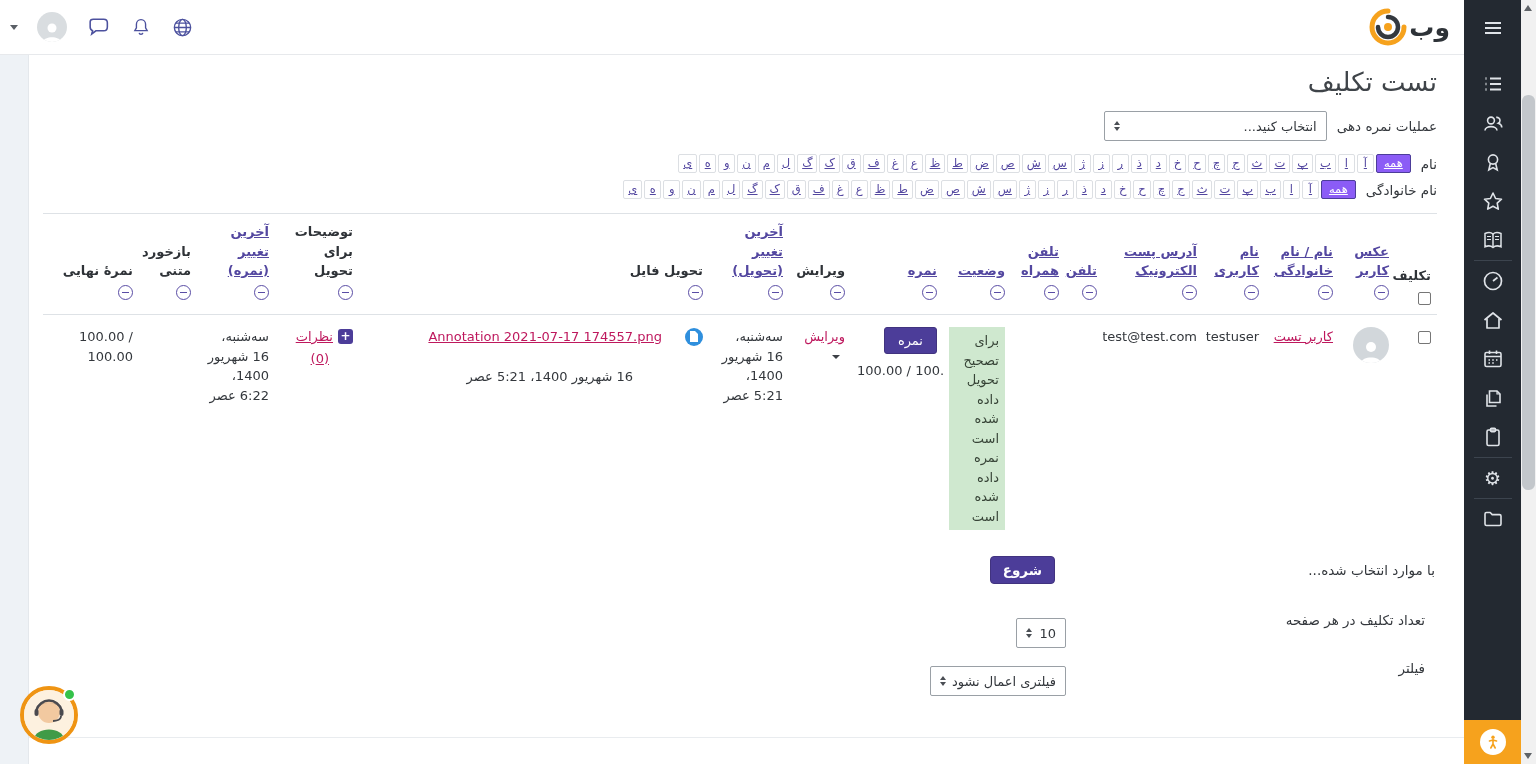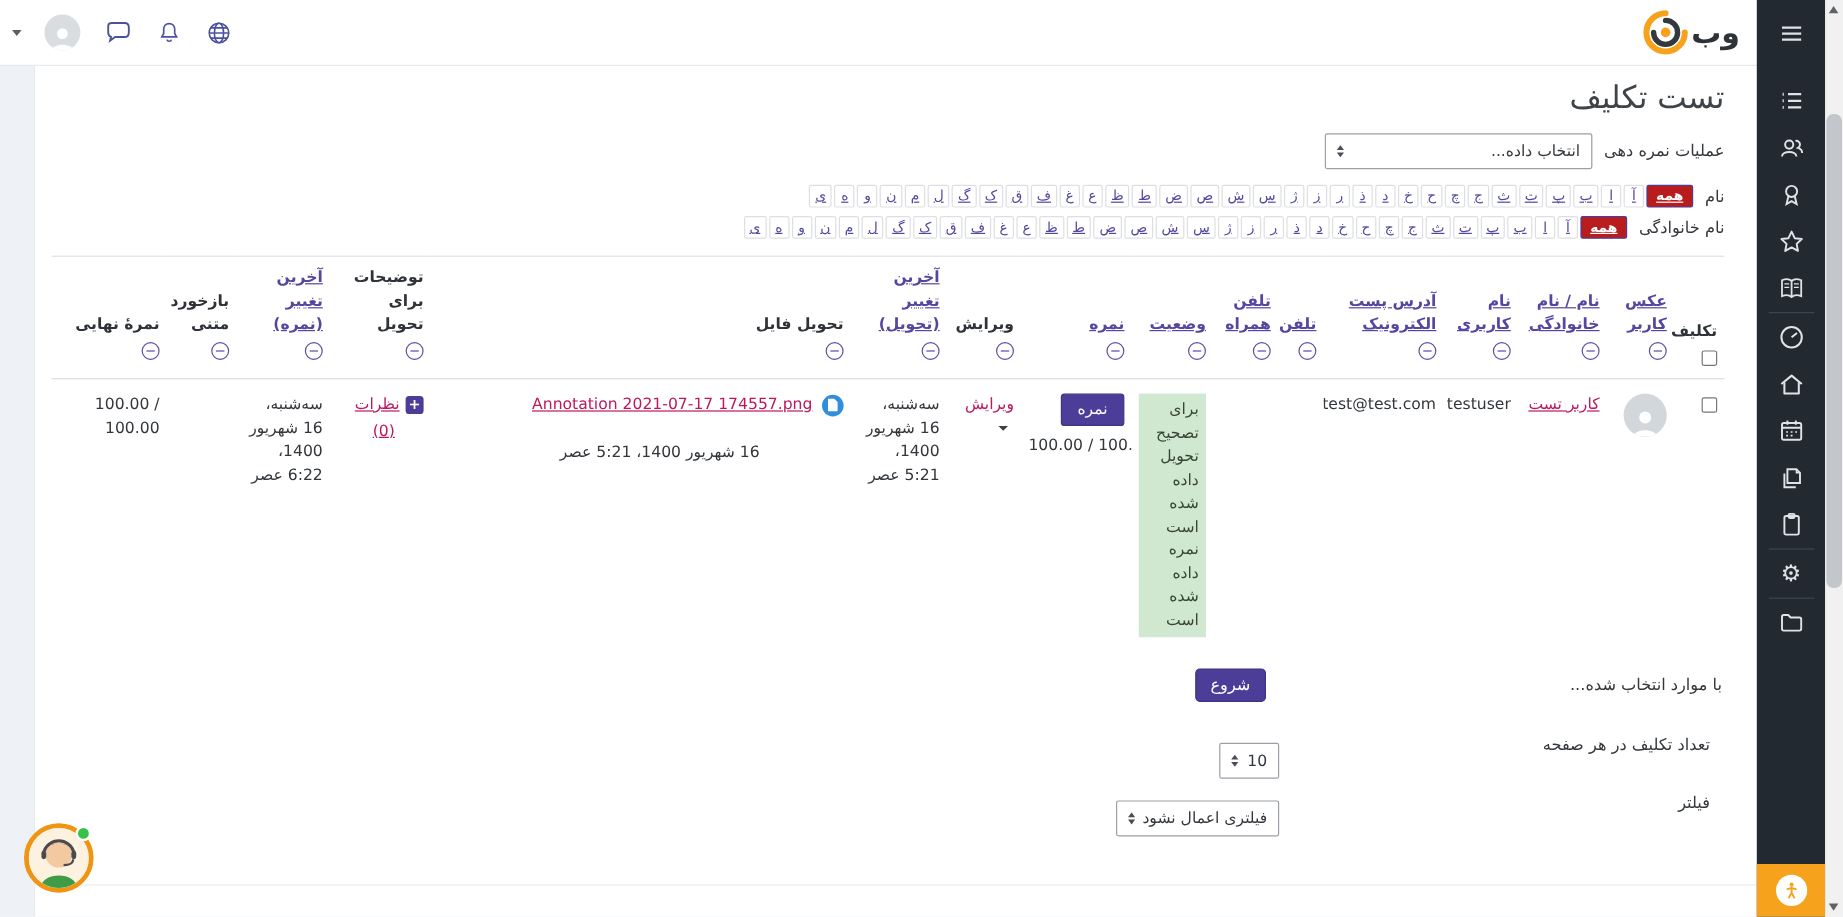--- a/index.html
+++ b/index.html
@@ -43,21 +43,21 @@
   .sel { border:1px solid #9aa0a6; border-radius:2px; background:#fff; height:30px; display:flex; align-items:center; justify-content:space-between; padding:0 9px; font-size:13px; color:#33373c; cursor:default; }
   .updown { display:flex; flex-direction:column; gap:2px; align-items:center; }
   .updown i { display:block; width:0; height:0; border-left:3.5px solid transparent; border-right:3.5px solid transparent; }
   .updown .u { border-bottom:4px solid #4a4e54; }
   .updown .d { border-top:4px solid #4a4e54; }
 
   
   .letters-row { display:flex; align-items:center; margin-bottom:7px; font-size:13.5px; }
   .letters-row .lbl { margin-left:9px; color:#33373c; }
   .letter { border:1px solid #dcdfe3; border-radius:2px; background:#fff; color:#5347a0; text-decoration:underline; font-size:11.5px; line-height:15px; padding:1px 4px; min-width:17px; text-align:center; margin:0 1px; cursor:pointer; }
-  .letter.all { background:#b91c1c; border-color:#4c3d99; color:#fff; padding:1px 7px; font-weight:bold; }
+  .letter.all { background:#8b5cf6; border-color:#4c3d99; color:#fff; padding:1px 7px; font-weight:normal; }
 
   
   table.grading { width:100%; border-collapse:collapse; table-layout:fixed; margin-top:14px; border-top:1px solid #dee2e6; }
   table.grading thead tr { border-bottom:1px solid #dee2e6; }
   th { vertical-align:bottom; text-align:right; font-size:13px; font-weight:bold; color:#2f3338; padding:8px 6px 9px; line-height:1.5; }
   th a { color:#5347a0; text-decoration:underline; }
   td { vertical-align:top; text-align:right; font-size:13px; color:#33373c; padding:12px 6px; line-height:1.5; overflow:hidden; }
   .minus-icon { display:inline-block; width:15px; height:15px; border:1px solid #5a4da5; border-radius:50%; position:relative; margin-top:4px; }
   .minus-icon::after { content:""; position:absolute; left:3px; right:3px; top:6px; border-top:1.5px solid #5a4da5; }
   .cb { display:inline-block; width:13px; height:13px; border:1px solid #767676; border-radius:2px; background:#fff; vertical-align:middle; }
@@ -65,33 +65,33 @@
 
   .avatar { width:36px; height:36px; border-radius:50%; background:#d2d7db; overflow:hidden; display:inline-flex; align-items:flex-end; justify-content:center; }
   td a.ulink { color:#be185d; text-decoration:underline; }
   .ltr { direction:ltr; unicode-bidi:embed; }
 
   .status-box { background:#cfe8cf; color:#374437; display:inline-block; padding:4px 6px; max-width:64px; }
   .grade-btn { display:inline-block; background:#4c3d99; border:1px solid #41337f; color:#fff; font-size:13px; padding:5px 13px; border-radius:3px; cursor:pointer; font-family:inherit; }
   .score { margin-top:7px; white-space:nowrap; }
   .edit-caret { width:0; height:0; border-left:4px solid transparent; border-right:4px solid transparent; border-top:4.5px solid #3c4046; display:inline-block; margin-right:5px; vertical-align:middle; }
 
-  .file-line { display:flex; align-items:center; gap:8px; justify-content:flex-start; }
+  .file-line { display:flex; align-items:center; gap:23px; justify-content:flex-start; }
   .file-icon { flex:0 0 auto; width:18px; height:18px; border-radius:50%; background:#2f8fdd; display:flex; align-items:center; justify-content:center; }
   .file-date { margin-top:20px; padding-left:20px; text-align:right; padding-right:70px; white-space:nowrap; }
 
   .plus-icon { display:inline-flex; width:15px; height:15px; background:#4c3d99; border-radius:3px; color:#fff; font-size:12px; line-height:13px; align-items:center; justify-content:center; font-weight:bold; }
   .comments-line { display:flex; align-items:center; gap:5px; }
   .comments-count { padding-right:24px; margin-top:2px; }
 
   
   .bulk-row { position:relative; height:34px; margin-top:14px; font-size:13.5px; }
   .bulk-row .lbl { position:absolute; right:2px; top:6px; }
   .bulk-controls { position:absolute; right:382px; top:0; display:flex; align-items:center; gap:7px; }
-  .btn-primary { background:#4c3d99; border:1px solid #41337f; color:#fff; font-size:13.5px; padding:5px 12px; border-radius:4px; cursor:pointer; font-family:inherit; }
+  .btn-primary { background:#4c3d99; border:1px solid #41337f; color:#fff; font-size:13.5px; padding:5px 12px; border-radius:4px; cursor:pointer; font-family:inherit;font-weight:bold; }
 
   
   .options-heading { margin-top:50px; display:flex; align-items:center; gap:9px; }
   .options-heading a { font-size:19px; color:#5347a0; text-decoration:underline; }
   .oh-caret { width:0; height:0; border-left:5px solid transparent; border-right:5px solid transparent; border-top:6px solid #4a4e54; }
   .opt-row { position:relative; height:32px; margin-top:16px; font-size:13.5px; }
   .opt-row .lbl { position:absolute; right:12px; top:6px; }
   .opt-ctrl { position:absolute; right:371px; top:12px; }
 
   
@@ -236,21 +236,21 @@
   <span class="sb-thumb"></span>
   <span class="sb-arrow-down"></span>
 </div>
 
 <main class="main">
   <h2 class="page-title">تست تکلیف</h2>
 
   <div class="action-row">
     <span>عملیات نمره دهی</span>
     <div class="sel" style="width:223px">
-      <span>انتخاب داده...</span>
+      <span>انتخاب کنید...</span>
       <span class="updown">
           <i class="u"></i>
           <i class="d"></i>
         </span>
     </div>
   </div>
 
   <div class="letters-row">
     <span class="lbl">نام</span>
     <span style="display:flex" id="letters-first">

